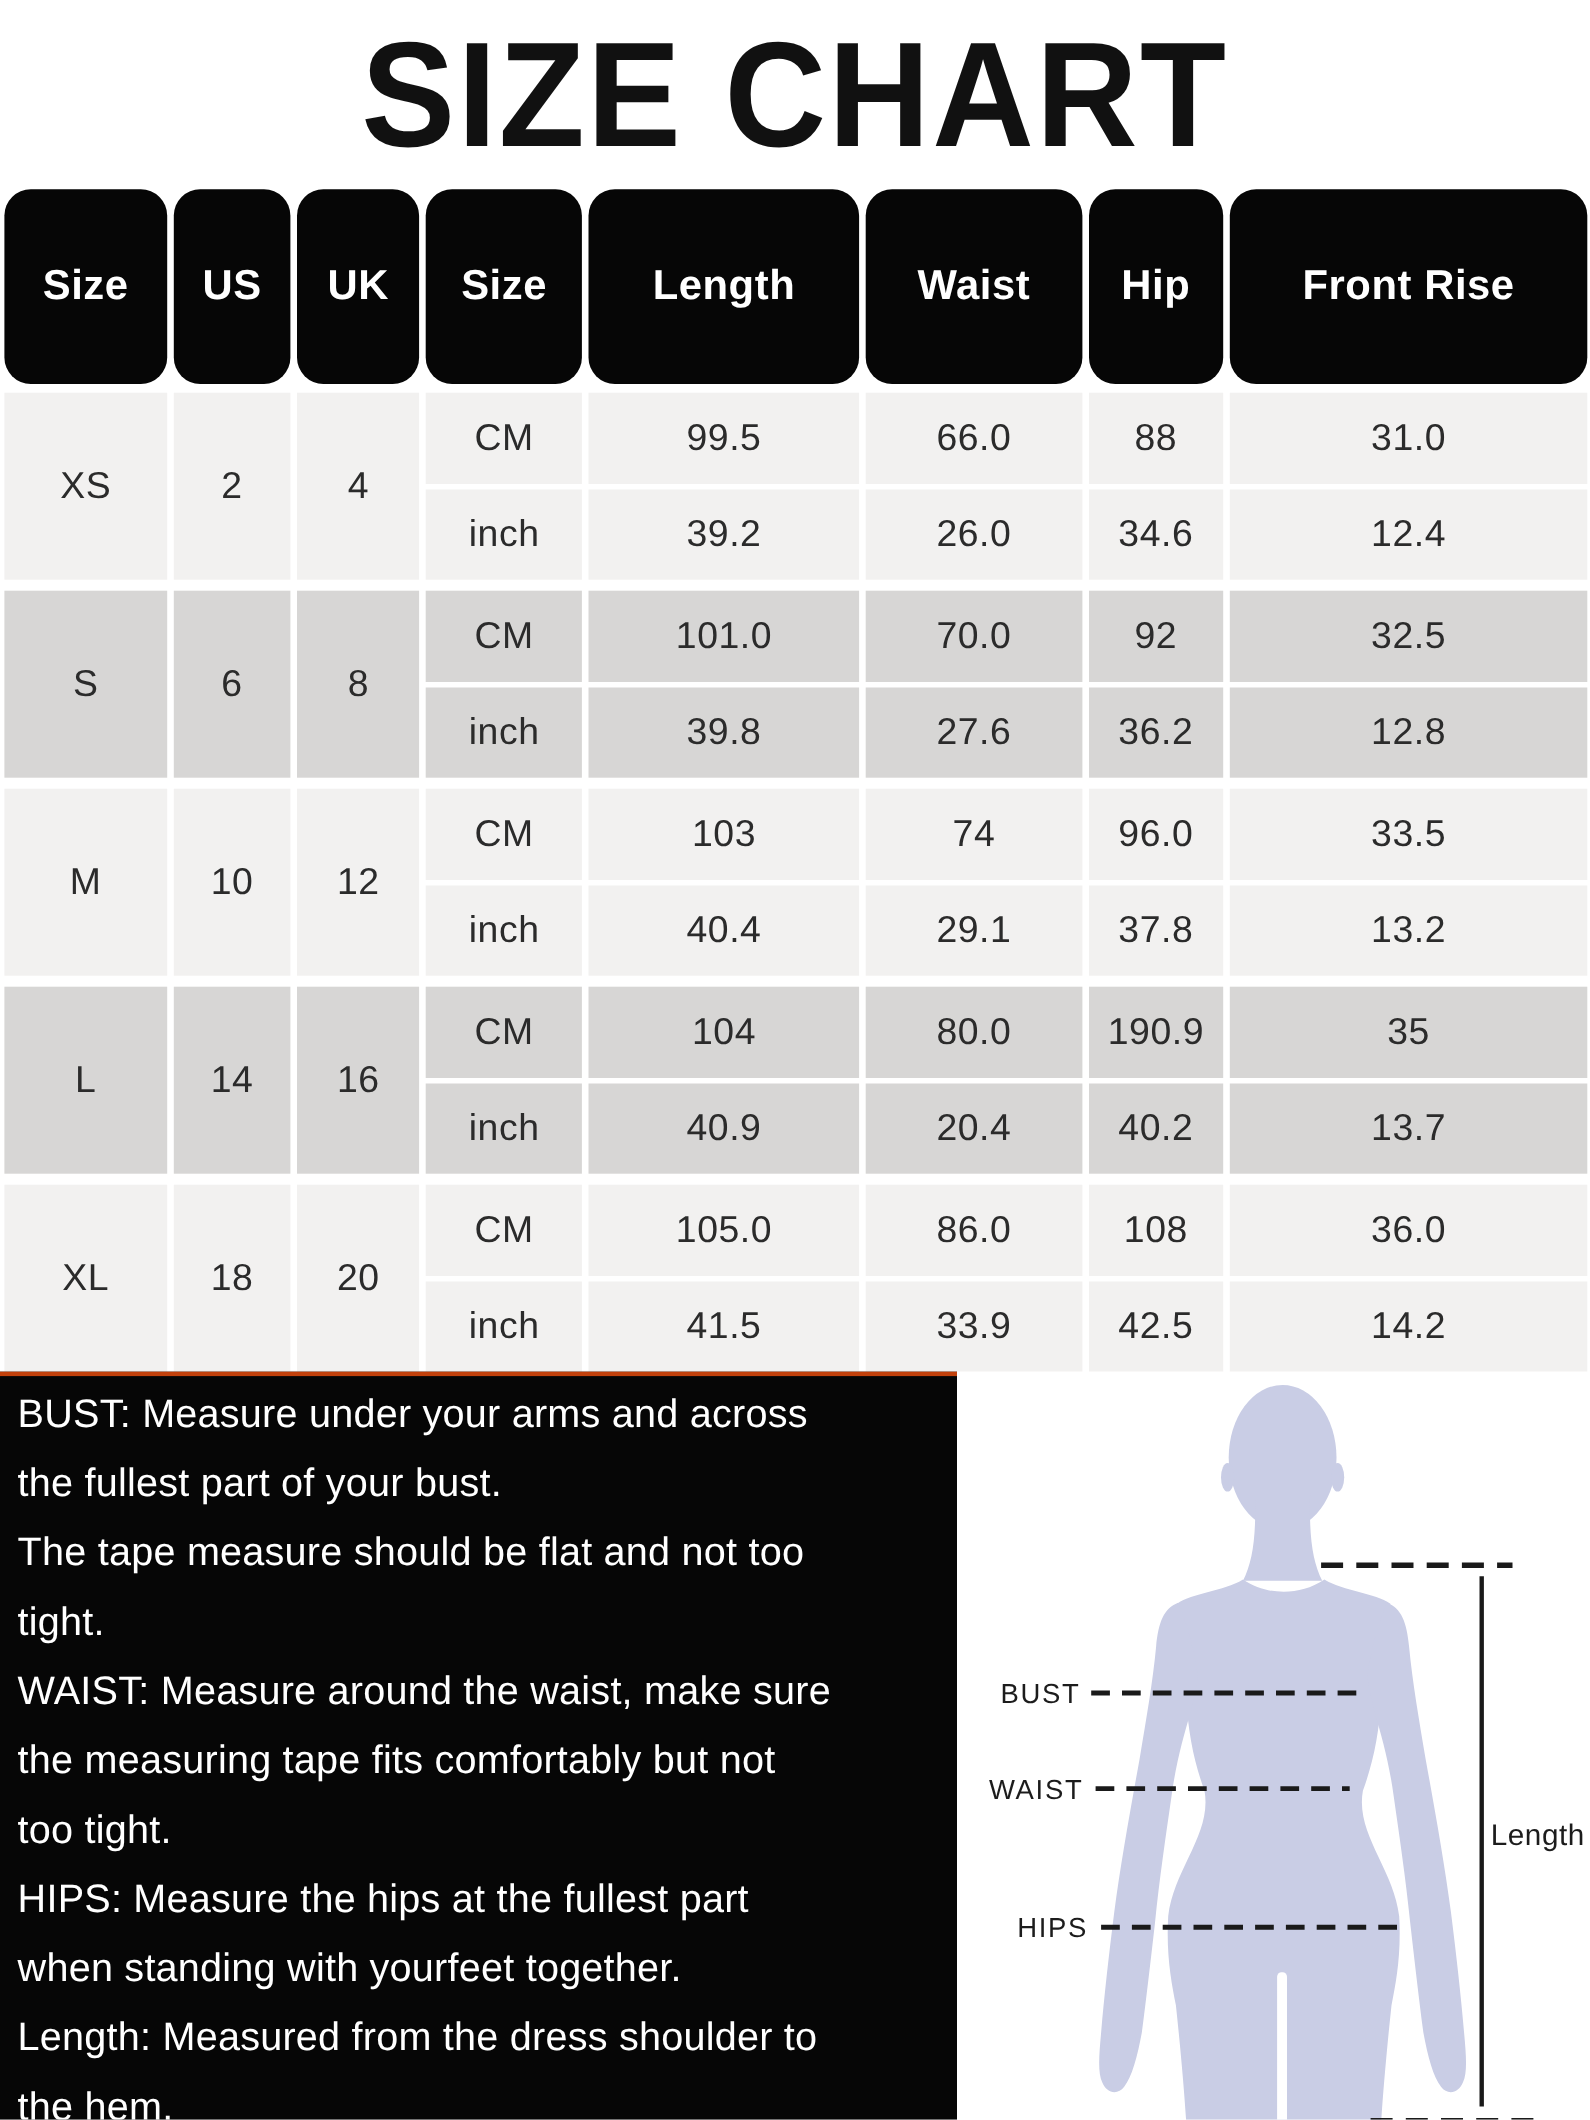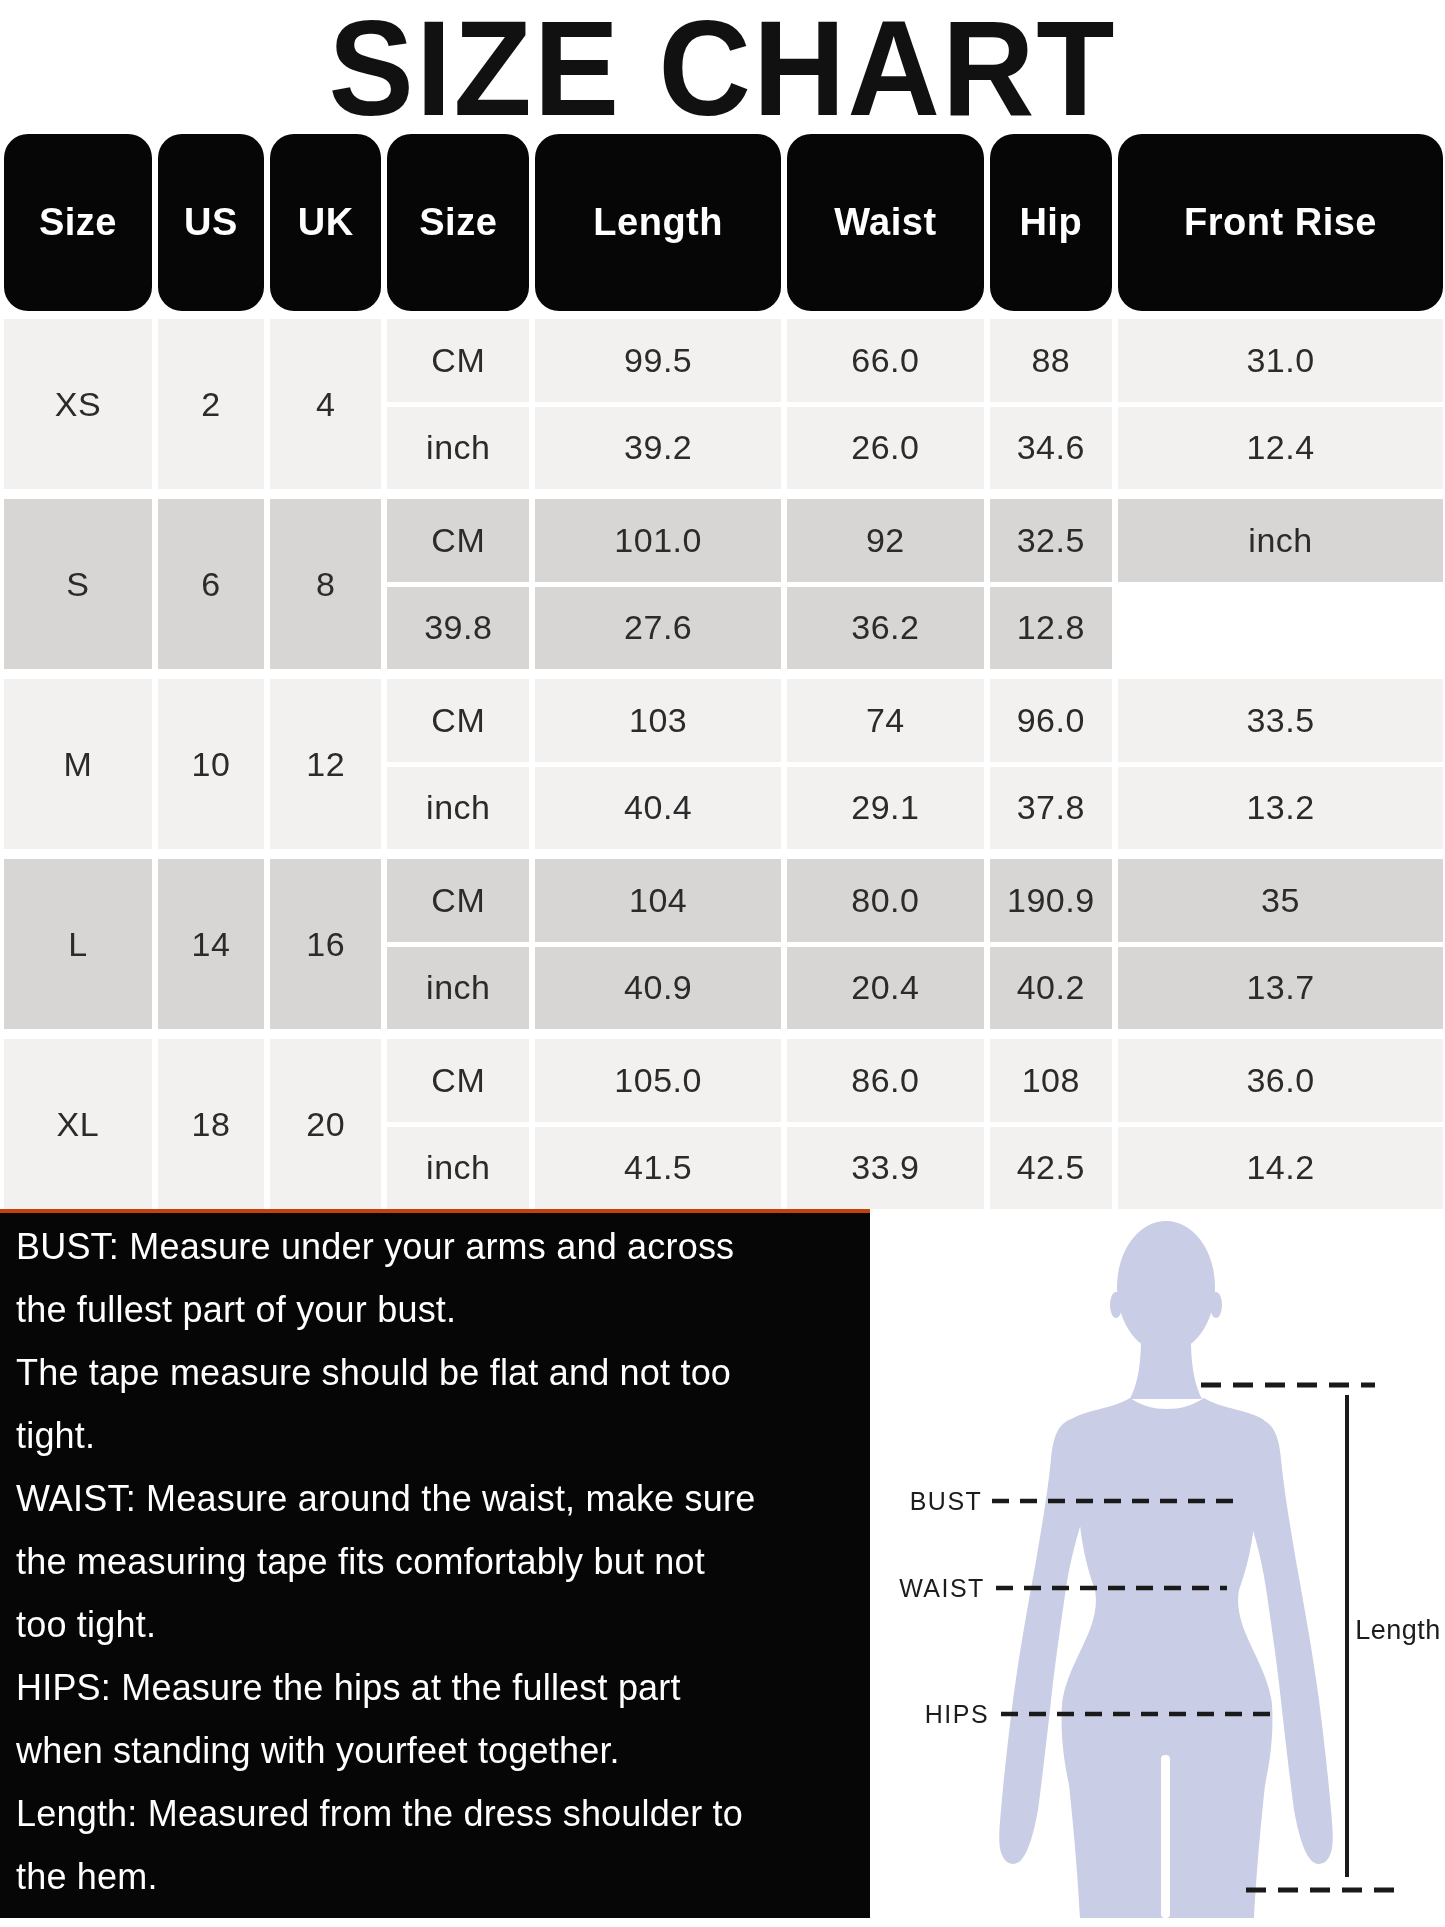--- a/index.html
+++ b/index.html
@@ -2,21 +2,21 @@
 <html style="--c-header: #060606; --c-row-light: #f2f1f0; --c-row-dark: #d7d6d5;"><head>
 <meta charset="utf-8">
 <style>
   html,body{margin:0;padding:0;background:#fff;}
   .page{
     position:relative;width:1445px;height:1927px;margin:0 auto;
     background:#fff;overflow:hidden;
     font-family:"Liberation Sans", sans-serif;
   }
   
-  .title-wrap{height:134px;display:flex;align-items:center;justify-content:center;}
+  .title-wrap{height:172px;display:flex;align-items:center;justify-content:center;}
   .title{
     font-size:128px;font-weight:700;letter-spacing:2px;color:#111;
     transform:scale(1.0,1.06);white-space:nowrap;
   }
   
   .size-table{margin:0 2px 0 4px;
     --cols:146fr 105fr 110fr 140fr 243fr 194fr 121fr 321fr;}
   .thead{
     display:grid;grid-template-columns:var(--cols);column-gap:6px;height:177px;
   }
@@ -85,20 +85,21 @@
       <div class="cell">34.6</div>
       <div class="cell">12.4</div>
     </div>
 
     <div class="tblock dark">
       <div class="cell merge">S</div>
       <div class="cell merge">6</div>
       <div class="cell merge">8</div>
       <div class="cell">CM</div>
       <div class="cell">101.0</div>
+      <div class="cell">70.0</div>
       <div class="cell">92</div>
       <div class="cell">32.5</div>
       <div class="cell">inch</div>
       <div class="cell">39.8</div>
       <div class="cell">27.6</div>
       <div class="cell">36.2</div>
       <div class="cell">12.8</div>
     </div>
 
     <div class="tblock light">

